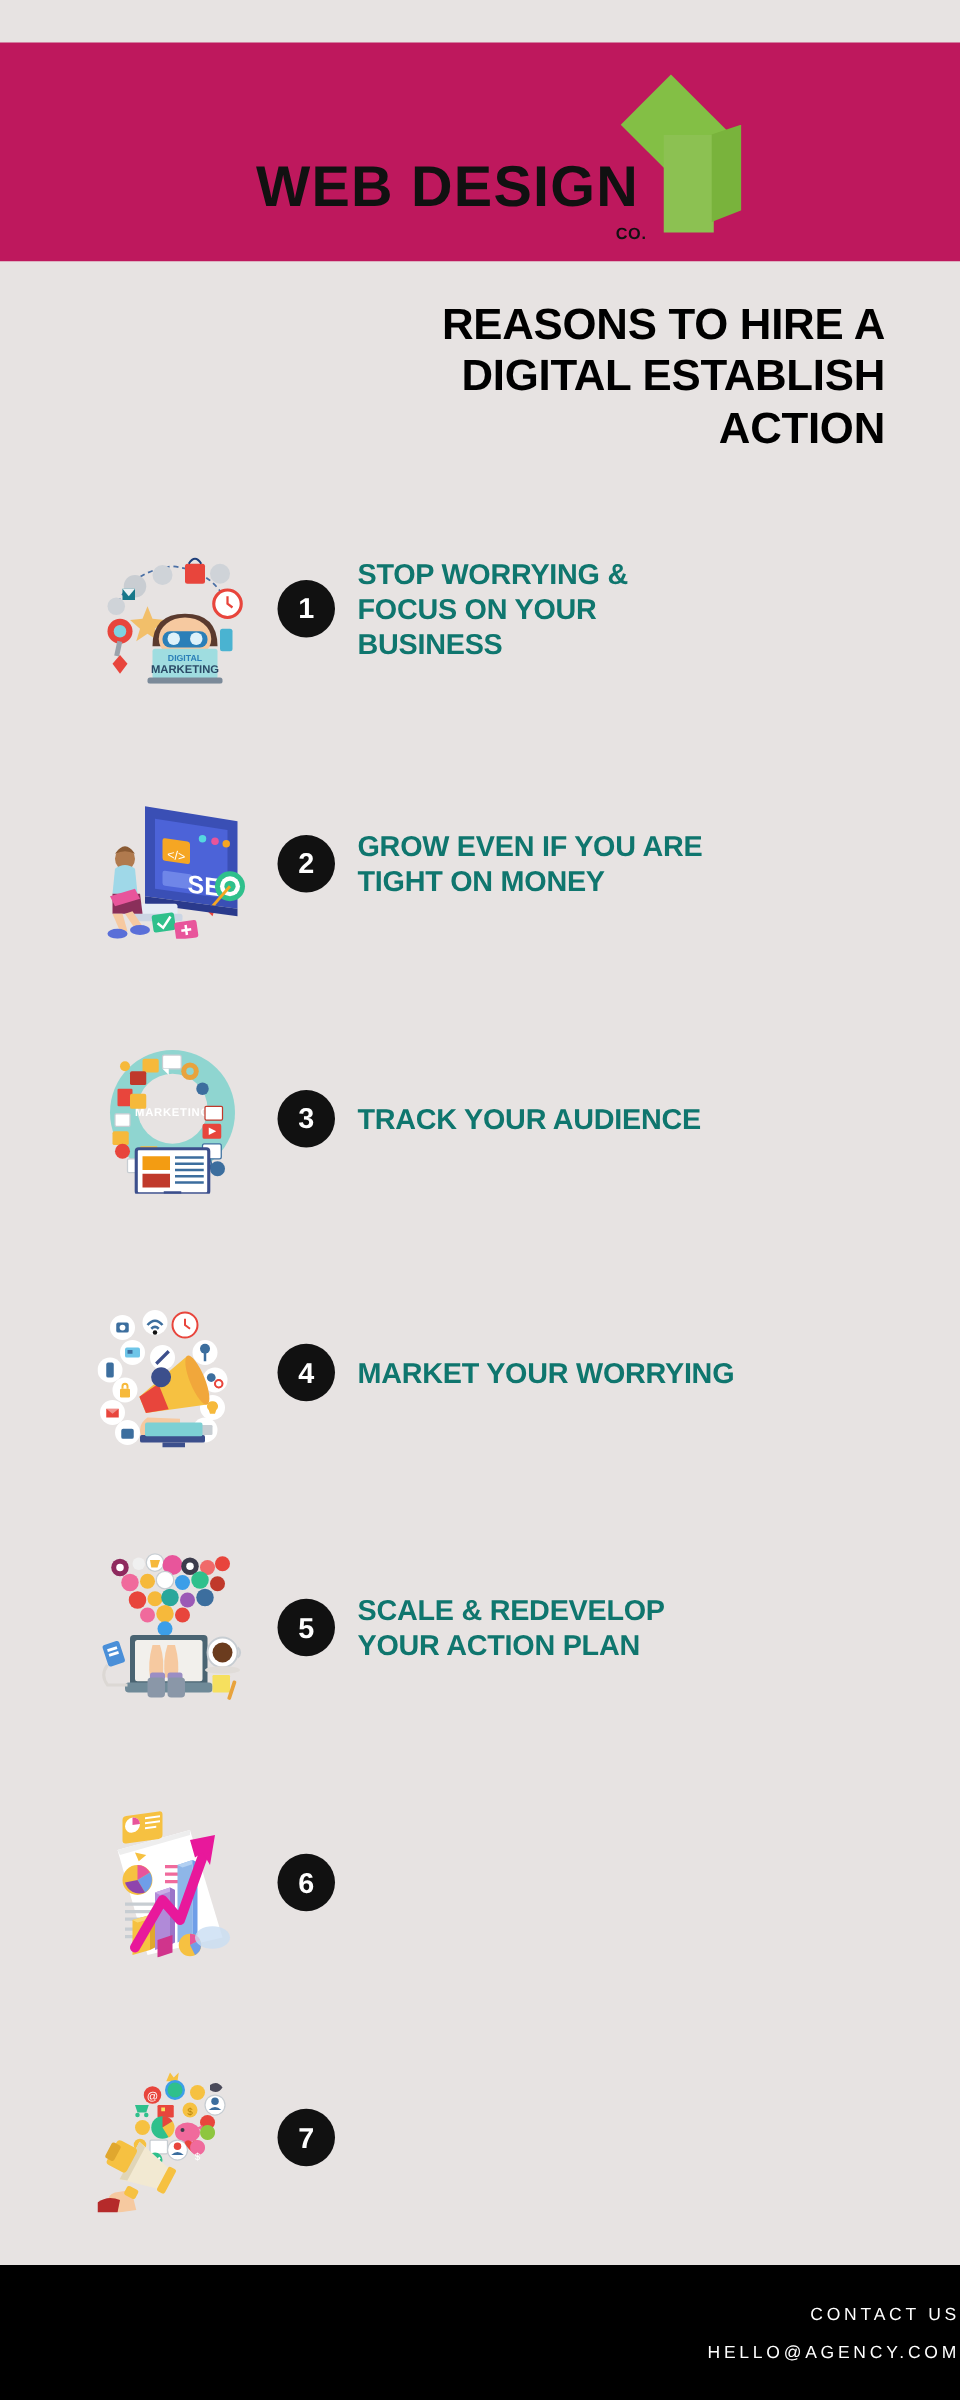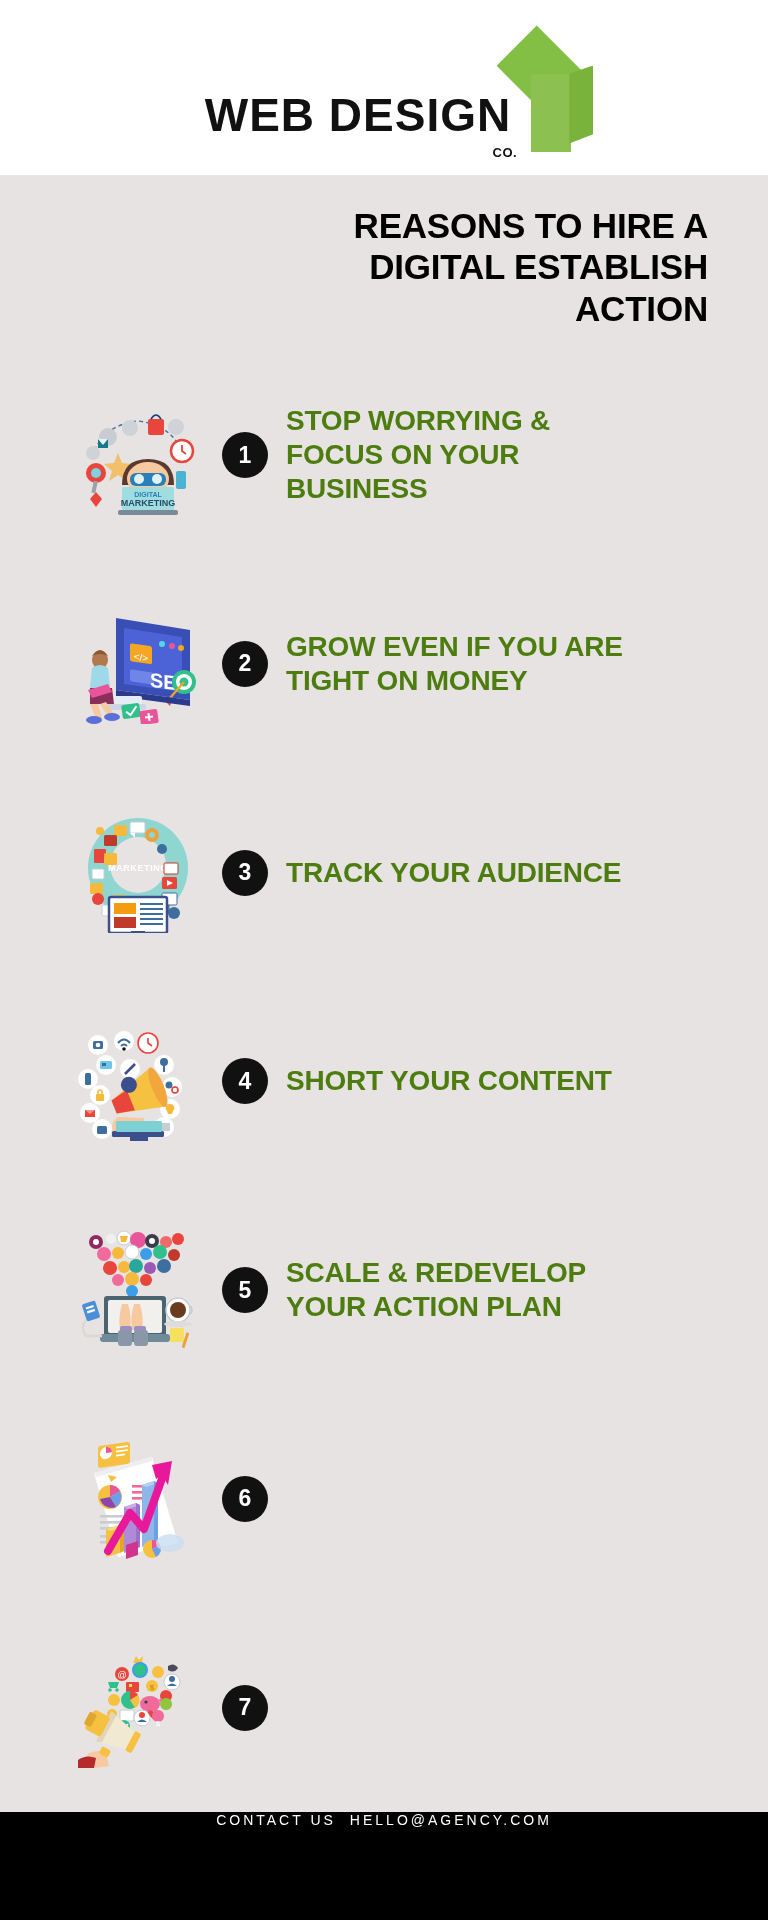--- a/index.html
+++ b/index.html
@@ -15,25 +15,26 @@
     width: 768px;
     height: 1920px;
     background: #e7e3e2;
     display: flex;
     flex-direction: column;
   }
 
   
   .header {
     height: 175px;
-    background: #ffffff;
+    background: #be185d;
     display: flex;
     align-items: center;
     justify-content: center;
     flex: 0 0 auto;
+    margin-top: 34px;
   }
   .logo {
     display: flex;
     align-items: flex-end;
     position: relative;
     transform: translateX(16px);
   }
   .logo-text-wrap {
     position: relative;
     display: flex;
@@ -127,37 +128,37 @@
     color: #ffffff;
     display: flex;
     align-items: center;
     justify-content: center;
     font-weight: 700;
     font-size: 23px;
     margin: 0 18px 0 24px;
   }
   .row-text {
     font-weight: 700;
-    font-size: 28px;
+    font-size: 23px;
     line-height: 1.22;
-    color: #4d7c0f;
+    color: #0f766e;
     letter-spacing: -0.2px;
     white-space: pre-line;
     flex: 1 1 auto;
   }
 
   
   .footer {
     flex: 0 0 auto;
     height: 108px;
     background: #000000;
     color: #ffffff;
     display: flex;
-    flex-direction: row;
-    align-items: flex-start;
+    flex-direction: column;
+    align-items: flex-end;
     justify-content: center;
     gap: 14px;
   }
   .footer div {
     font-size: 14px;
     letter-spacing: 3px;
     font-weight: 400;
   }
 
   
@@ -359,21 +360,21 @@
             <circle cx="56" cy="62" r="8" fill="#3c4f8c"></circle>
           </g>
           <path d="M40 96 q-6 4 -6 10 q0 8 10 9 l22 0 0 -18z" fill="#f6c9a0"></path>
           <path d="M42 104 q-3 3 -1 7" stroke="#e0a880" stroke-width="1.4" fill="none"></path>
           <rect x="34" y="110" width="52" height="6" rx="1.5" fill="#3c4f8c"></rect>
           <rect x="38" y="100" width="46" height="11" rx="1.5" fill="#7dd0d4"></rect>
           <rect x="52" y="116" width="18" height="4" fill="#3c4f8c"></rect>
         </svg>
       </div>
       <div class="badge">4</div>
-      <div class="row-text">SHORT YOUR CONTENT</div>
+      <div class="row-text">MARKET YOUR WORRYING</div>
     </div>
 
     <div class="row">
       <div class="art">
         <svg class="ill" viewBox="0 0 120 120">
           <g>
             <circle cx="18" cy="12" r="7" fill="#8e2a5e"></circle>
               <circle cx="18" cy="12" r="3" fill="#fff"></circle>
             <circle cx="33" cy="9" r="5" fill="#f0f0f0"></circle>
             <circle cx="46" cy="8" r="7" fill="#ffffff" stroke="#c7cdd2"></circle>

